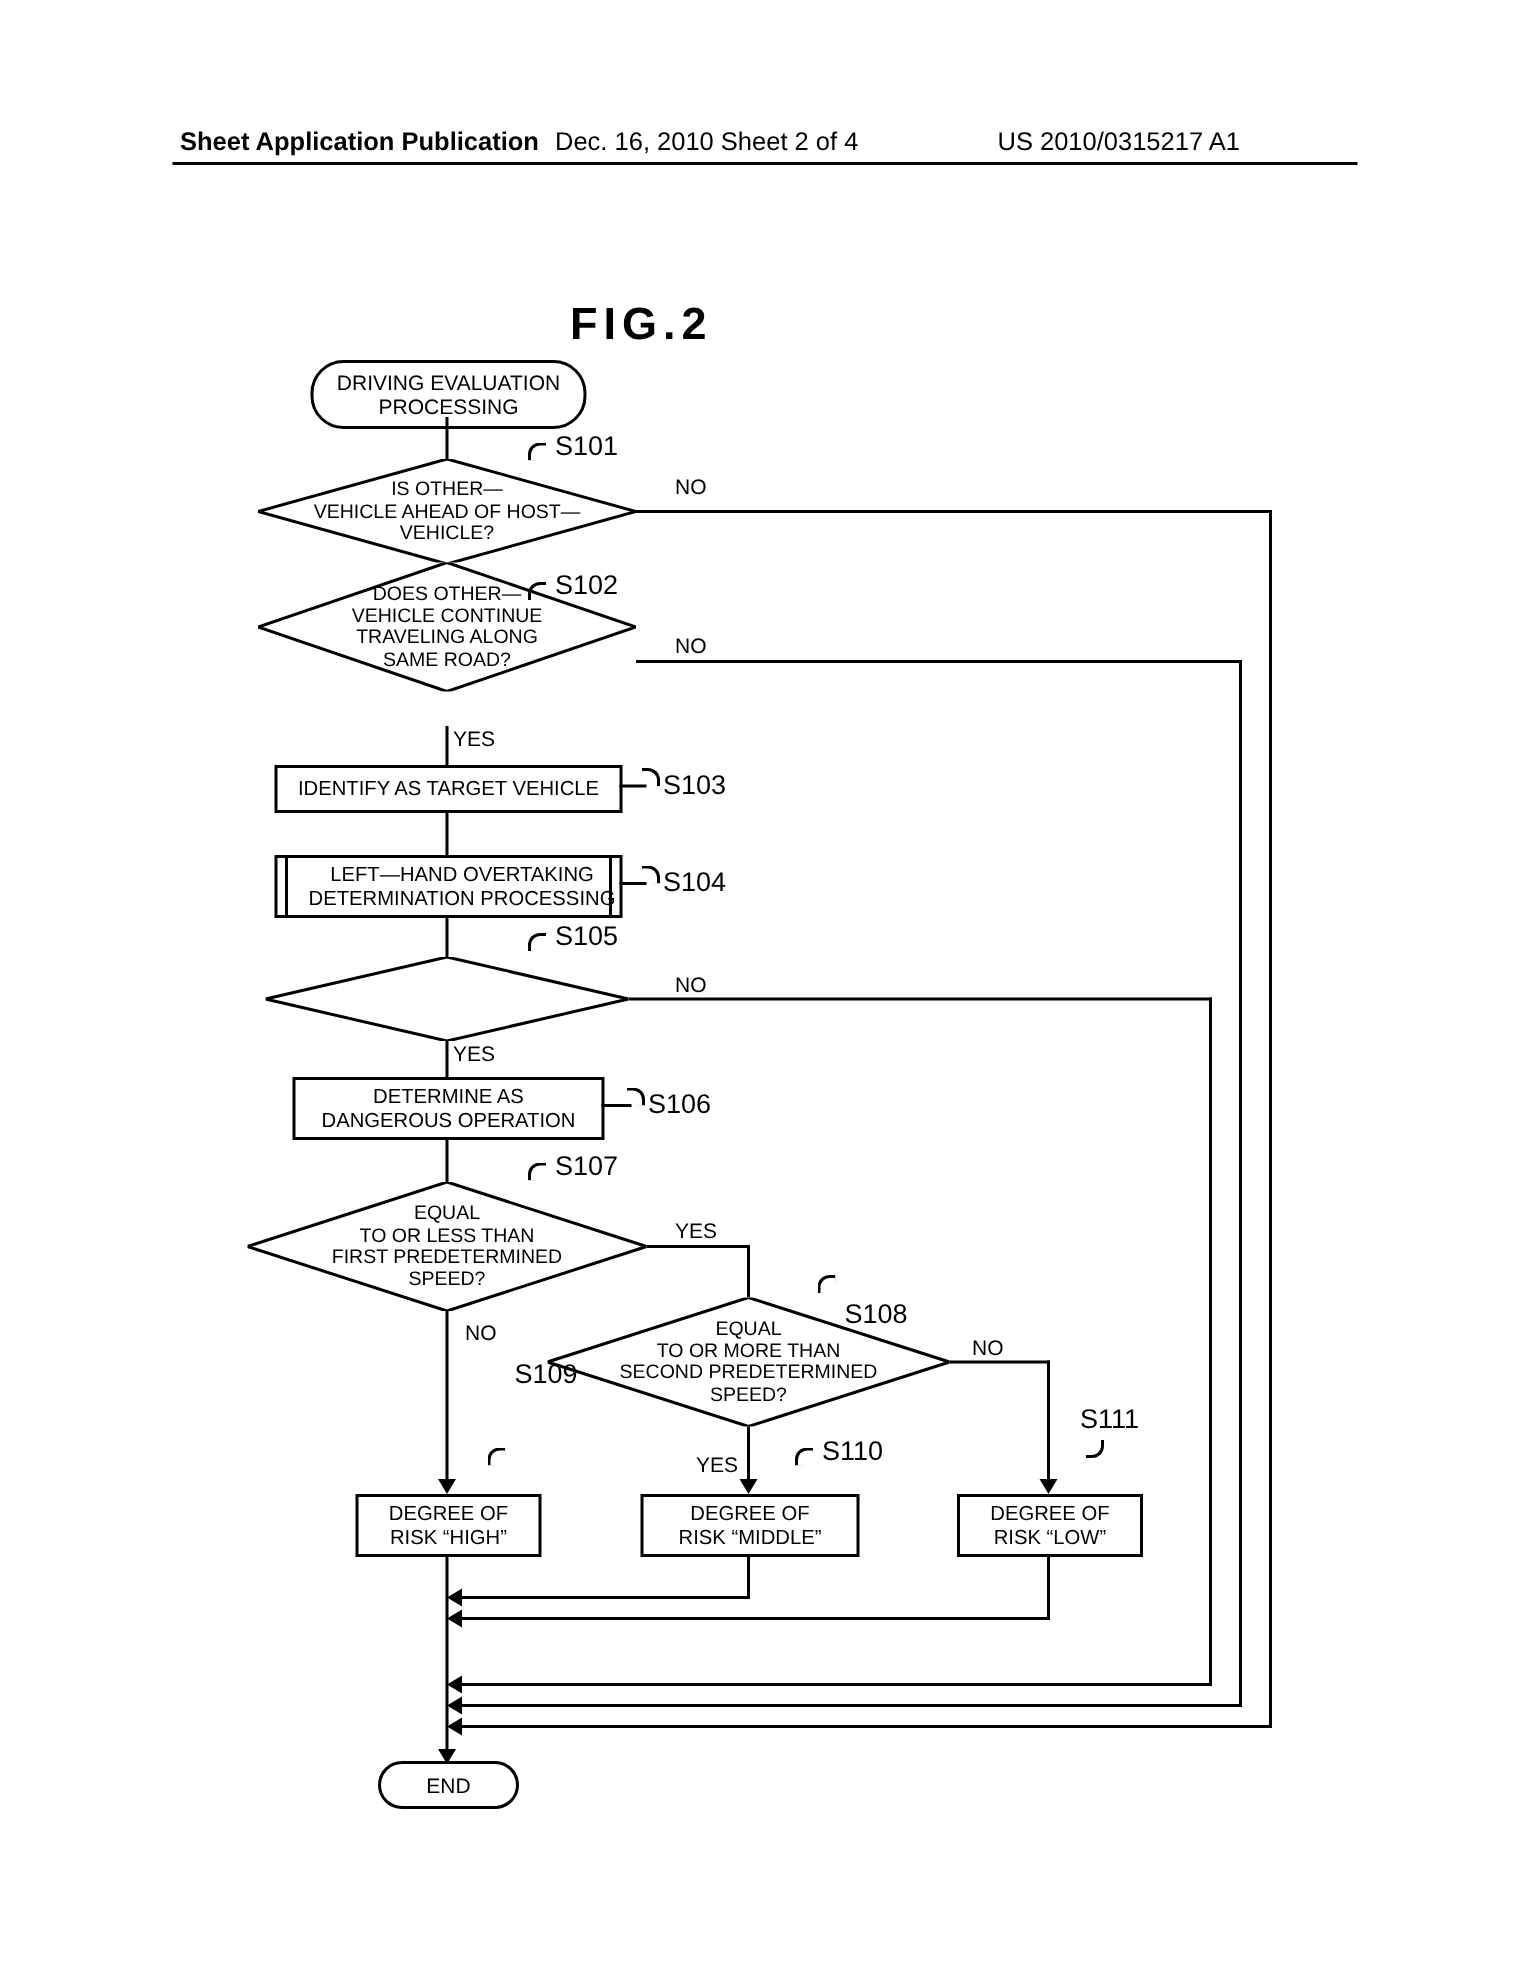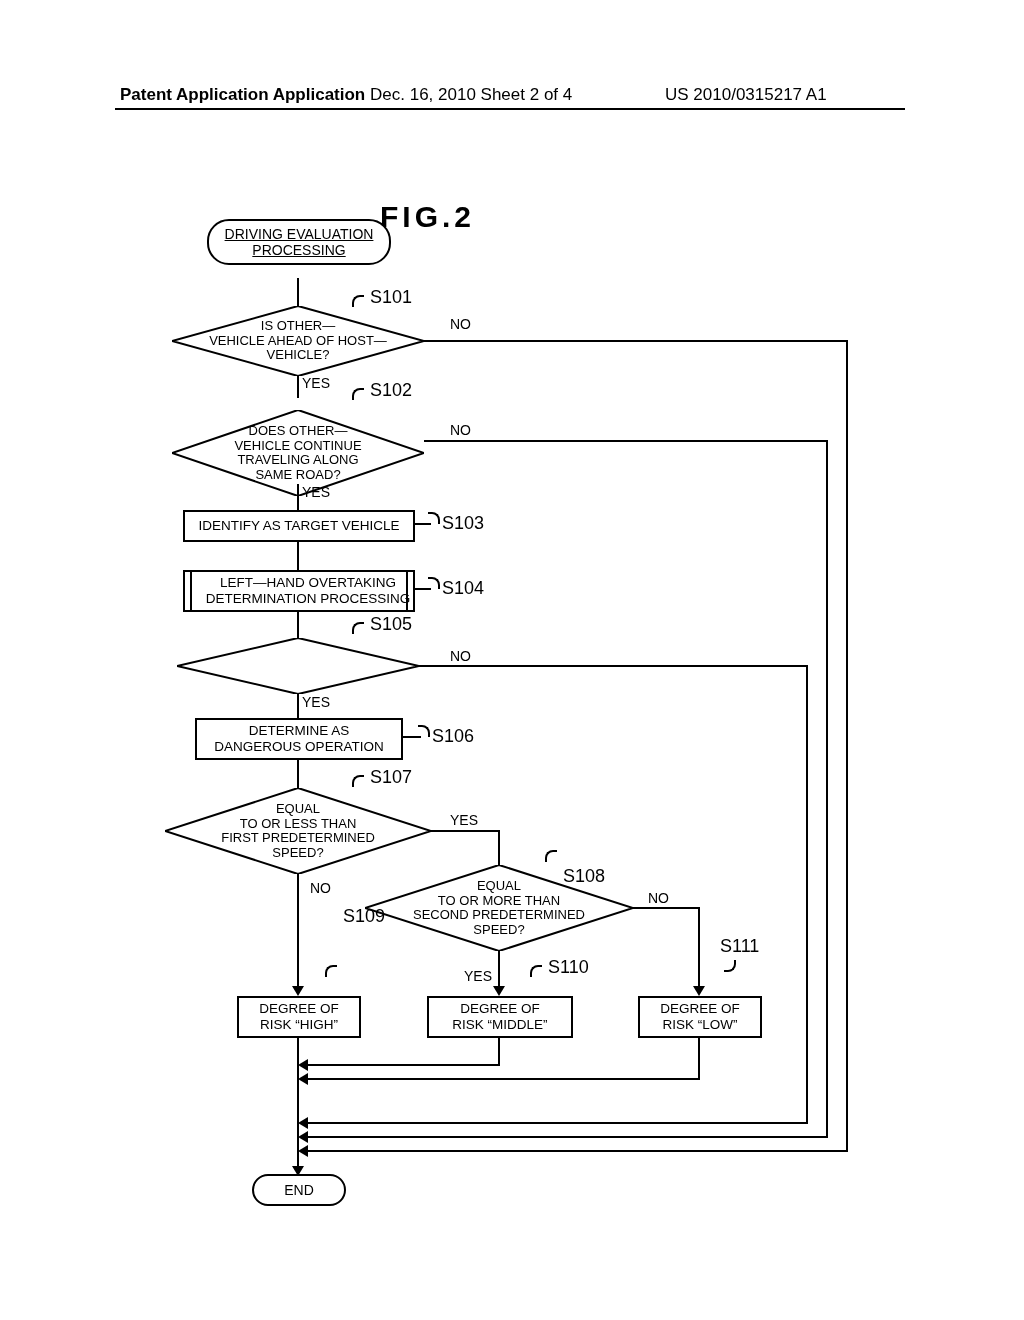--- a/index.html
+++ b/index.html
@@ -142,29 +142,29 @@
     border-bottom: none;
     border-radius: 8px 0 0 0;
     width: 10px;
     height: 10px;
   }
 </style>
 </head>
 <body>
 
 <div class="header">
-  <span class="header-left">Patent Application Application</span>
+  <span class="header-left">Sheet Application Publication</span>
   <span class="header-center">Dec. 16, 2010  Sheet 2 of 4</span>
   <span class="header-right">US 2010/0315217 A1</span>
 </div>
 <div class="hr-line"></div>
 
 <div class="fig-title" style="left:380px; top:200px;">FIG.2</div>
 
-<div class="terminal" style="left:207px; top:219px; width:180px; height:42px;text-decoration:underline;">
+<div class="terminal" style="left:207px; top:240px; width:180px; height:42px;">
   <span style="white-space:pre-line;">DRIVING EVALUATION
 PROCESSING</span>
 </div>
 
 <div class="line vline" style="left:297px; top:278px; height:28px;"></div>
 
 <div class="diamond" style="left:172px; top:306px; width:252px; height:70px;">
   <svg width="252" height="70">
       <polygon points="126,0 252,35 126,70 0,35" fill="white" stroke="black" stroke-width="2"></polygon>
     </svg>
@@ -175,21 +175,21 @@
 <div class="curve" style="left:352px; top:295px;"></div>
 <div class="step-label" style="left:370px; top:287px;">S101</div>
 <div class="label" style="left:302px; top:375px;">YES</div>
 <div class="label" style="left:450px; top:316px;">NO</div>
 
 <div class="line hline" style="left:424px; top:340px; width:424px;"></div>
 <div class="line vline" style="left:846px; top:340px; height:810px;"></div>
 
 <div class="line vline" style="left:297px; top:376px; height:22px;"></div>
 
-<div class="diamond" style="left:172px; top:410px; width:252px; height:86px;">
+<div class="diamond" style="left:172px; top:375px; width:252px; height:86px;">
   <svg width="252" height="86">
       <polygon points="126,0 252,43 126,86 0,43" fill="white" stroke="black" stroke-width="2"></polygon>
     </svg>
   <div class="diamond-text" style="white-space:pre-line;">DOES OTHER—
 VEHICLE CONTINUE
 TRAVELING ALONG
 SAME ROAD?</div>
 </div>
 <div class="curve" style="left:352px; top:388px;"></div>
 <div class="step-label" style="left:370px; top:380px;">S102</div>

